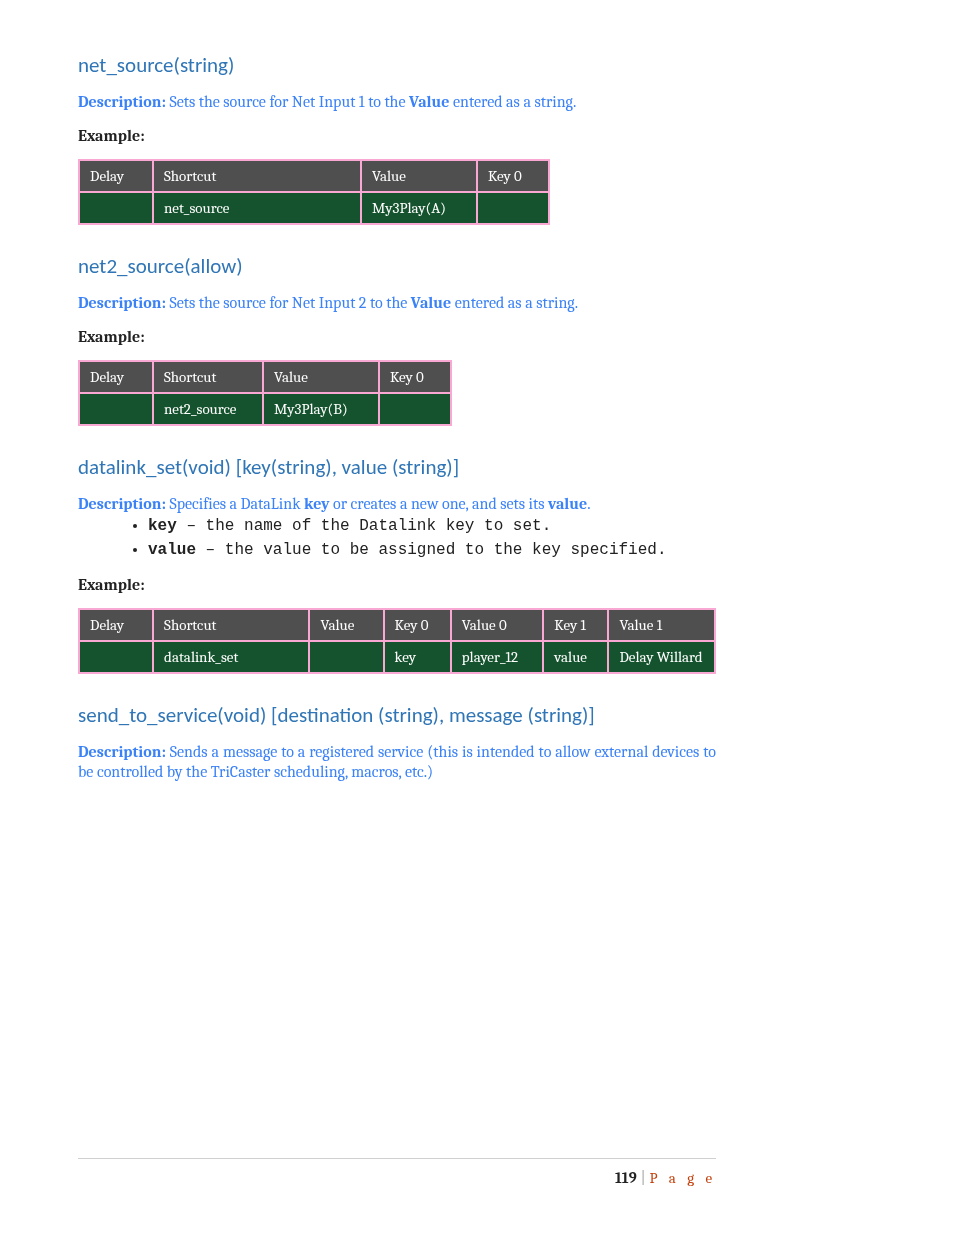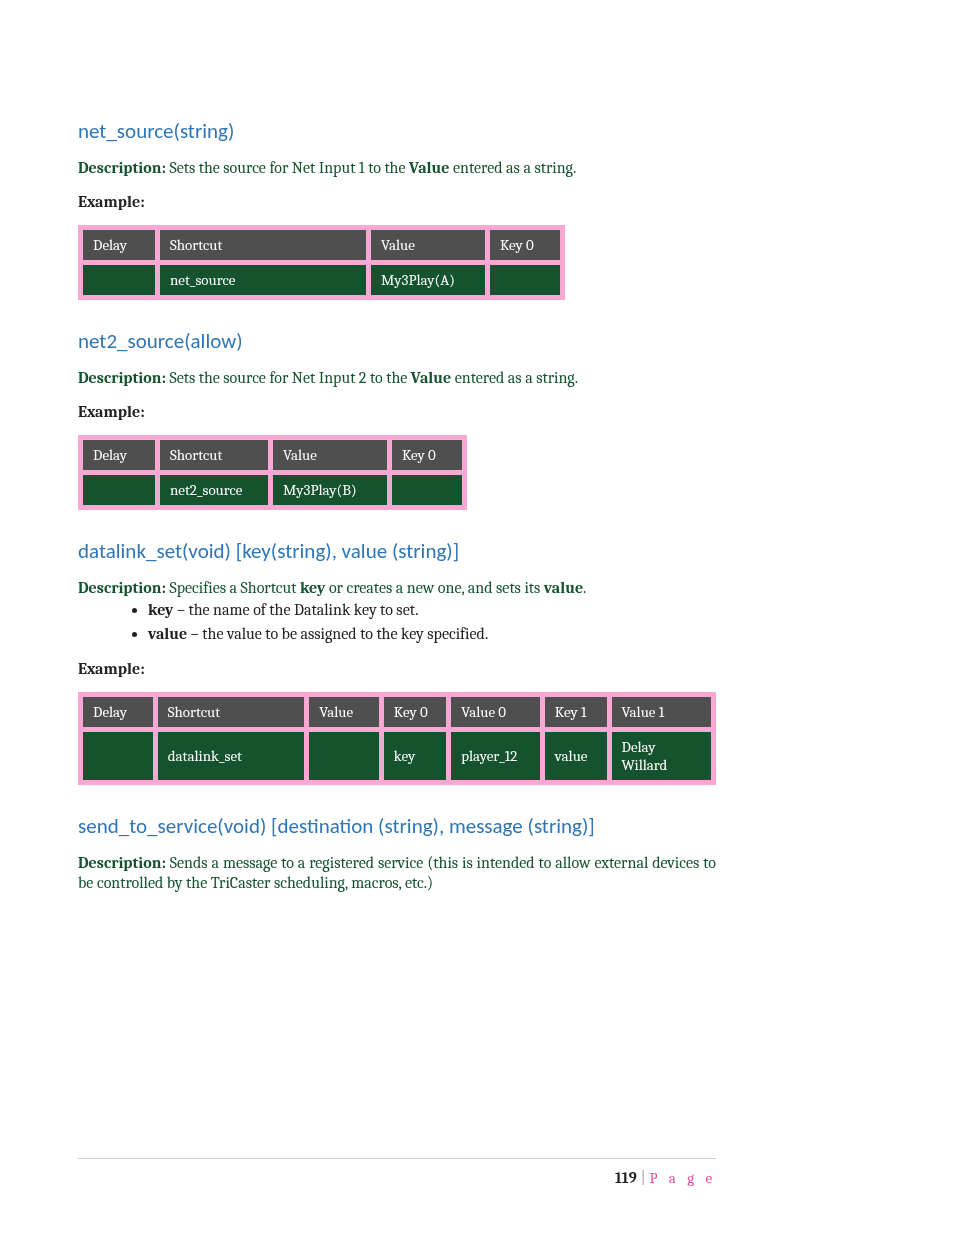--- a/index.html
+++ b/index.html
@@ -6,65 +6,66 @@
     margin: 0;
     padding: 0;
     background: #fff;
     font-family: Cambria, Georgia, "Times New Roman", serif;
     color: #222;
   }
   .page {
     width: 794px;
     min-height: 1235px;
     box-sizing: border-box;
-    padding: 118px 78px 50px 78px;
+    padding: 52px 78px 50px 78px;
     position: relative;
     border-radius: 15px;
   }
 
   .sec-head {
     font-family: Calibri, "Segoe UI", Arial, sans-serif;
     color: #3076b6;
     font-size: 21px;
     font-weight: 400;
     margin: 0 0 14px 0;
   }
 
   .para {
     font-size: 16px;
-    color: #14532d;
+    color: #3b82f6;
     margin: 0 0 14px 0;
     line-height: 1.3;
   }
   .para.justify { text-align: justify; }
 
   .bold { font-weight: 700; }
 
   .ex-label {
     font-size: 16px;
     font-weight: 700;
     margin: 0 0 14px 0;
   }
 
   ul.bullets {
     margin: 0 0 14px 0;
     padding: 0 0 0 70px;
+    font-family: Liberation Mono, monospace;
   }
   ul.bullets li {
     font-size: 16px;
     line-height: 1.35;
     margin: 2px 0;
   }
 
   table.cmd {
     border-collapse: collapse;
     margin: 0 0 28px 0;
   }
   table.cmd th, table.cmd td {
-    border: 5px solid #f9a8d4;
+    border: 2px solid #f9a8d4;
     padding: 6px 10px 6px 10px;
     text-align: left;
     color: #fff;
     font-weight: 400;
     font-size: 15px;
     font-family: Cambria, Georgia, serif;
     vertical-align: middle;
   }
   table.cmd tr.hdr th {
     background: #4f4f4f;
@@ -97,21 +98,21 @@
     left: 78px;
     right: 78px;
     bottom: 48px;
     border-top: 1px solid #d0d0d0;
     padding-top: 10px;
     text-align: right;
     font-size: 15px;
   }
   .footer .page-num { font-weight: 700; }
   .footer .page-word {
-    color: #ec4899;
+    color: #c2410c;
     letter-spacing: 4px;
     font-family: Cambria, Georgia, serif;
   }
   .footer .pipe {
     color: #bfbfbf;
     padding: 0 4px;
     font-weight: 700;
   }
 </style>
 </head>
@@ -158,21 +159,21 @@
       <td class="c-delay"></td>
       <td class="c-shortcut">net2_source</td>
       <td class="c-value">My3Play(B)</td>
       <td class="c-key0"></td>
     </tr>
   </tbody>
     </table>
 
   <h3 class="sec-head">datalink_set(void) [key(string), value (string)]</h3>
   <p class="para" style="margin-bottom:2px">
-    <span class="bold">Description:</span><span> Specifies a Shortcut </span><span class="bold">key</span><span> or creates a new one, and sets its </span><span class="bold">value</span><span>.</span>
+    <span class="bold">Description:</span><span> Specifies a DataLink </span><span class="bold">key</span><span> or creates a new one, and sets its </span><span class="bold">value</span><span>.</span>
   </p>
   <ul class="bullets">
     <li>
       <span class="bold">key</span><span> – the name of the Datalink key to set.</span>
     </li>
     <li>
       <span class="bold">value</span><span> – the value to be assigned to the key specified.</span>
     </li>
   </ul>
   <p class="ex-label">Example:</p>

